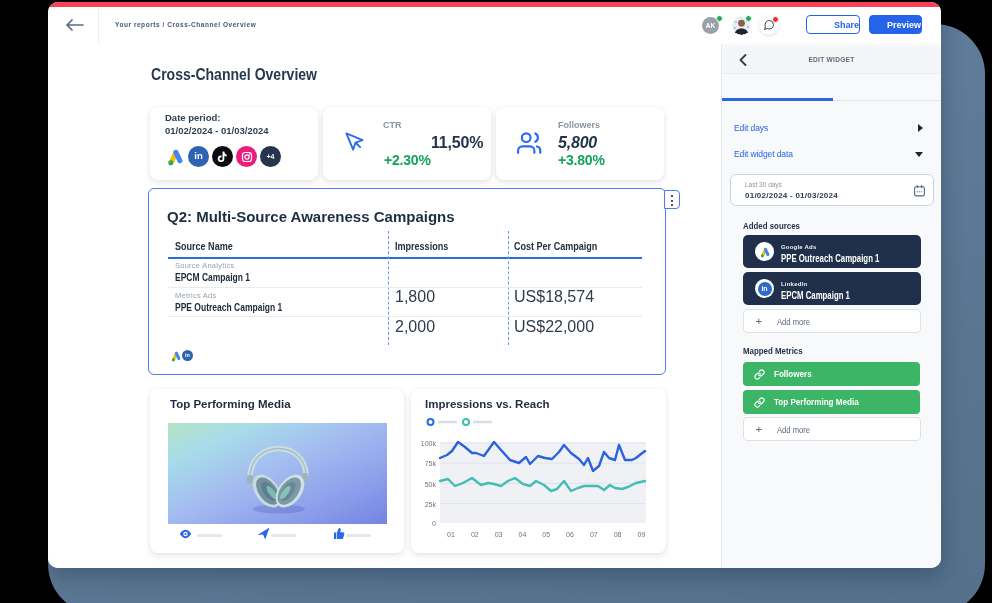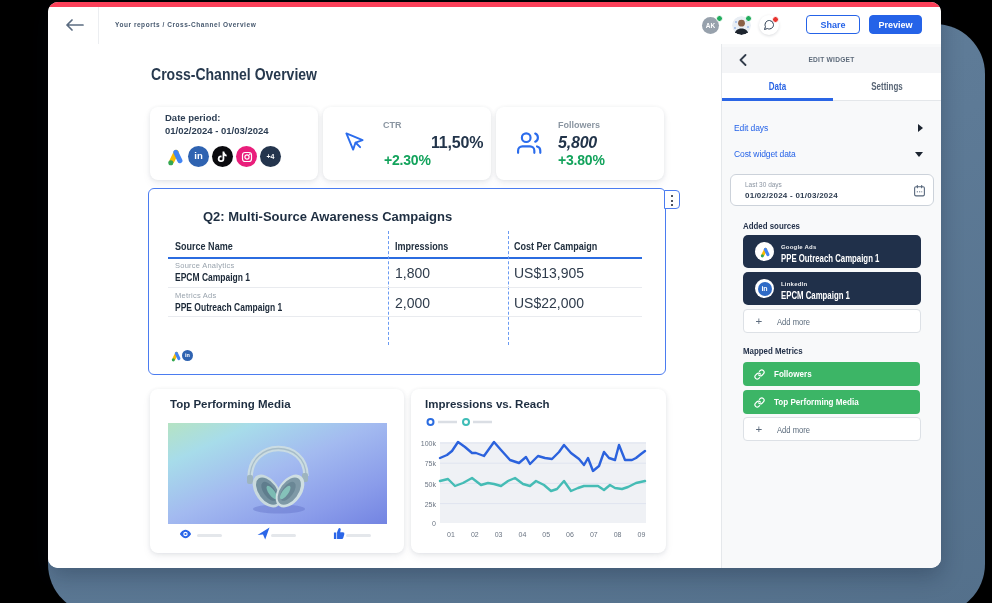--- a/index.html
+++ b/index.html
@@ -10,36 +10,36 @@
         background:linear-gradient(160deg,#64819d 0%,#5d7a96 45%,#54708b 100%);}
   .win{position:absolute;left:48px;top:2px;width:893px;height:566px;background:#fff;
        border-radius:10px;overflow:hidden;box-shadow:0 8px 22px rgba(10,22,42,.28);}
   .redbar{position:absolute;left:0;top:0;width:893px;height:5px;background:#fb4059;box-shadow:0 1px 2px rgba(251,64,89,.45);}
   .hdr{position:absolute;left:0;top:5px;width:893px;height:37px;background:#fff;border-bottom:1px solid #e8eaee;}
   .hdr .vdiv{position:absolute;left:50px;top:0;width:1px;height:37px;background:#eceef1;}
   .crumb{position:absolute;left:67px;top:4px;height:37px;line-height:37px;font-size:6.5px;font-weight:bold;letter-spacing:.55px;color:#46586e;}
   .avatar{position:absolute;border-radius:50%;}
   .dot{position:absolute;border-radius:50%;border:1.5px solid #fff;width:5px;height:5px;}
   .btn{position:absolute;top:12.5px;height:19px;border-radius:4px;font-size:9px;font-weight:bold;
-       text-align:center;line-height:19px;box-sizing:border-box;}
+       text-align:right;line-height:19px;box-sizing:border-box;}
   .canvas{position:absolute;left:0;top:42px;width:673px;height:524px;background:#fff;}
   .h1{position:absolute;left:103px;top:63px;font-size:16.5px;font-weight:bold;color:#27394e;transform:scaleX(.85);transform-origin:0 50%;white-space:nowrap;}
   .card{position:absolute;background:#fff;border-radius:8px;box-shadow:0 1px 4px rgba(30,45,70,.10),0 4px 10px rgba(30,45,70,.05);}
   .sl{font-size:9px;font-weight:bold;color:#8a95a1;line-height:11px;}
   .sv{font-size:16px;font-weight:bold;color:#22344a;letter-spacing:-0.2px;line-height:18px;}
   .sd{font-size:14px;font-weight:bold;letter-spacing:-0.2px;color:#13a35c;line-height:10px;}
   .widget{position:absolute;left:100px;top:186px;width:518px;height:187px;background:#fff;
           border:1.6px solid #4b7cf0;border-radius:6px;box-sizing:border-box;}
   .wmenu{position:absolute;left:616px;top:188px;width:16px;height:19px;background:#fff;border:1.6px solid #4b7cf0;
          border-radius:0 4px 4px 0;box-sizing:border-box;}
   .wmenu i{position:absolute;left:6px;width:2.4px;height:2.4px;border-radius:50%;background:#10192a;}
   .th{position:absolute;font-size:10.5px;font-weight:bold;color:#22303f;line-height:12px;transform:scaleX(.86);transform-origin:0 50%;white-space:nowrap;}
   .tg{position:absolute;font-size:7.5px;letter-spacing:.25px;color:#99a3ad;line-height:9px;}
   .tb{position:absolute;font-size:10px;font-weight:bold;color:#1c2938;line-height:12px;transform:scaleX(.85);transform-origin:0 50%;white-space:nowrap;}
-  .tv{position:absolute;font-size:14px;color:#2f3c4c;line-height:11px;}
+  .tv{position:absolute;font-size:16px;color:#2f3c4c;line-height:11px;margin-top:23px;}
   .sep{position:absolute;left:120px;width:474px;height:1px;background:#e9ebef;}
   .vdash{position:absolute;top:229px;height:114px;width:0;border-left:1.5px dashed #699af2;}
   .ct{font-size:11.5px;font-weight:bold;color:#1e2e41;line-height:14px;white-space:nowrap;}
   .mline{position:absolute;height:3px;border-radius:2px;background:#e4e7eb;width:25px;top:532px;}
   .panel{position:absolute;left:673px;top:42px;width:220px;height:524px;background:#f8f9fa;border-left:1px solid #e5e8eb;box-sizing:border-box;}
   .pstrip{position:absolute;left:0;top:3px;width:219px;height:26px;background:#f4f5f7;border-bottom:1px solid #eceef0;}
   .ptitle{position:absolute;left:0;top:3px;width:219px;height:26px;line-height:26px;text-align:center;
           font-size:7.5px;font-weight:bold;letter-spacing:.3px;color:#5d6a7a;transform:scaleX(.88);}
   .tabs{position:absolute;left:0;top:29px;width:219px;height:28px;background:#fff;}
   .bluelink{position:absolute;font-size:8.5px;letter-spacing:-0.1px;color:#2563e8;line-height:10px;}
@@ -138,31 +138,31 @@
     <div class="abs sl" style="left:510px;top:117.5px;">Followers</div>
     <div class="abs sv" style="left:510px;top:131.5px;font-style:italic;">5,800</div>
     <div class="abs sd" style="left:510px;top:152.5px;text-align:center;">+3.80%</div>
 
     <div class="widget"></div>
     <div class="wmenu">
       <i style="top:4px"></i>
       <i style="top:8.5px"></i>
       <i style="top:13px"></i>
     </div>
-    <div class="abs ct" style="left:119px;top:207.5px;font-size:13px;margin-left:36px;">Q2: Multi-Source Awareness Campaigns</div>
+    <div class="abs ct" style="left:119px;top:207.5px;font-size:15px;">Q2: Multi-Source Awareness Campaigns</div>
     <div class="th" style="left:127px;top:238px;">Source Name</div>
     <div class="th" style="left:347px;top:238px;">Impressions</div>
     <div class="th" style="left:466px;top:238px;">Cost Per Campaign</div>
     <div class="abs" style="left:120px;top:254.5px;width:474px;height:2.2px;background:#2b6ce0;"></div>
     <div class="vdash" style="left:340px;"></div>
     <div class="vdash" style="left:460px;"></div>
     <div class="tg" style="left:127px;top:259px;">Source Analytics</div>
     <div class="tb" style="left:127px;top:270px;">EPCM Campaign 1</div>
     <div class="tv" style="left:347px;top:266px;">1,800</div>
-    <div class="tv" style="left:466px;top:266px;">US$13,905</div>
+    <div class="tv" style="left:466px;top:266px;">US$18,574</div>
     <div class="sep" style="top:285px;"></div>
     <div class="tg" style="left:127px;top:289px;">Metrics Ads</div>
     <div class="tb" style="left:127px;top:300px;">PPE Outreach Campaign 1</div>
     <div class="tv" style="left:347px;top:296px;">2,000</div>
     <div class="tv" style="left:466px;top:296px;">US$22,000</div>
     <div class="sep" style="top:314px;"></div>
     <svg class="abs" style="left:123px;top:348px" width="11" height="12" viewBox="0 0 24 26">
       <rect x="-3.4" y="-9.5" width="6.8" height="19" rx="3.4" transform="translate(9.5,13) rotate(26)" fill="#fbbc04"></rect>
       <rect x="-3.4" y="-9.5" width="6.8" height="19" rx="3.4" transform="translate(14.5,13) rotate(-26)" fill="#4285f4"></rect>
       <circle cx="5.1" cy="21.4" r="3.4" fill="#34a853"></circle>
@@ -250,30 +250,26 @@
       <polyline fill="none" stroke="#45bcb5" stroke-width="2.4" stroke-linejoin="round" stroke-linecap="round" points="440,481 448,479 455,486 463,483 472,478 481,485 488,483 494,484 501,486 508,481 515,478 523,484 530,486 536,481 544,485 551,491 557,489 564,481 571,491 578,488 584,486 591,486 598,486 604,490 610,485 615,488 622,489 628,487 636,483 645,481"></polyline>
       <polyline fill="none" stroke="#2b62dd" stroke-width="2.4" stroke-linejoin="round" stroke-linecap="round" points="440,458 447,455 452,451 458,442 465,447 472,453 476,453 484,456 494,442 501,450 510,460 519,463 526,457 530,464 538,456 545,458 552,459 559,452 564,445 571,453 579,459 584,465 588,458 593,471 599,466 604,452 609,458 615,460 619,445 625,460 632,460 636,458 641,454 645,451"></polyline>
     </svg>
 
   <div class="panel">
     <div class="pstrip"></div>
     <div class="ptitle">EDIT WIDGET</div>
     <svg class="abs" style="left:17px;top:10px" width="8" height="12" viewBox="0 0 8 12">
       <path d="M6.5 1L1.5 6l5 5" fill="none" stroke="#333d4c" stroke-width="1.8" stroke-linecap="round" stroke-linejoin="round"></path>
     </svg>
-    <div class="tabs">
-      <div class="abs" style="left:0;width:111px;text-align:center;line-height:28px;font-size:10px;font-weight:bold;color:#2a65e5;transform:scaleX(.8);">Data</div>
-      <div class="abs" style="left:111px;width:108px;text-align:center;line-height:28px;font-size:10px;font-weight:bold;color:#596676;transform:scaleX(.8);">Settings</div>
-    </div>
     <div class="abs" style="left:0;top:54px;width:111px;height:3px;background:#2a65e5;"></div>
     <div class="abs" style="left:111px;top:56px;width:108px;height:1px;background:#e4e7ea;"></div>
 
     <div class="bluelink" style="left:12px;top:78.5px;">Edit days</div>
     <div class="abs" style="left:196px;top:79.5px;width:0;height:0;border-left:5.5px solid #1c2430;border-top:4px solid transparent;border-bottom:4px solid transparent;"></div>
-    <div class="bluelink" style="left:12px;top:105px;">Cost widget data</div>
+    <div class="bluelink" style="left:12px;top:105px;">Edit widget data</div>
     <div class="abs" style="left:193px;top:107.5px;width:0;height:0;border-top:5.5px solid #1c2430;border-left:4.5px solid transparent;border-right:4.5px solid transparent;"></div>
 
     <div class="abs" style="left:8px;top:130px;width:204px;height:32px;background:#fff;border:1px solid #ccd2da;border-radius:6px;box-sizing:border-box;">
       <div class="abs" style="left:14px;top:6px;font-size:6.5px;color:#8b95a2;line-height:8px;">Last 30 days</div>
       <div class="abs" style="left:14px;top:15.5px;font-size:8px;font-weight:bold;color:#2b3a4e;letter-spacing:.25px;line-height:9px;">01/02/2024 - 01/03/2024</div>
       <svg class="abs" style="left:182px;top:9px" width="13" height="14" viewBox="0 0 24 24">
         <rect x="3" y="4" width="18" height="17" rx="2.5" fill="none" stroke="#55657a" stroke-width="2"></rect>
         <line x1="8" y1="2" x2="8" y2="6" stroke="#55657a" stroke-width="2" stroke-linecap="round"></line>
         <line x1="16" y1="2" x2="16" y2="6" stroke="#55657a" stroke-width="2" stroke-linecap="round"></line>
         <line x1="7" y1="13.5" x2="17" y2="13.5" stroke="#55657a" stroke-width="1.8" stroke-dasharray="2.2 2"></line>

